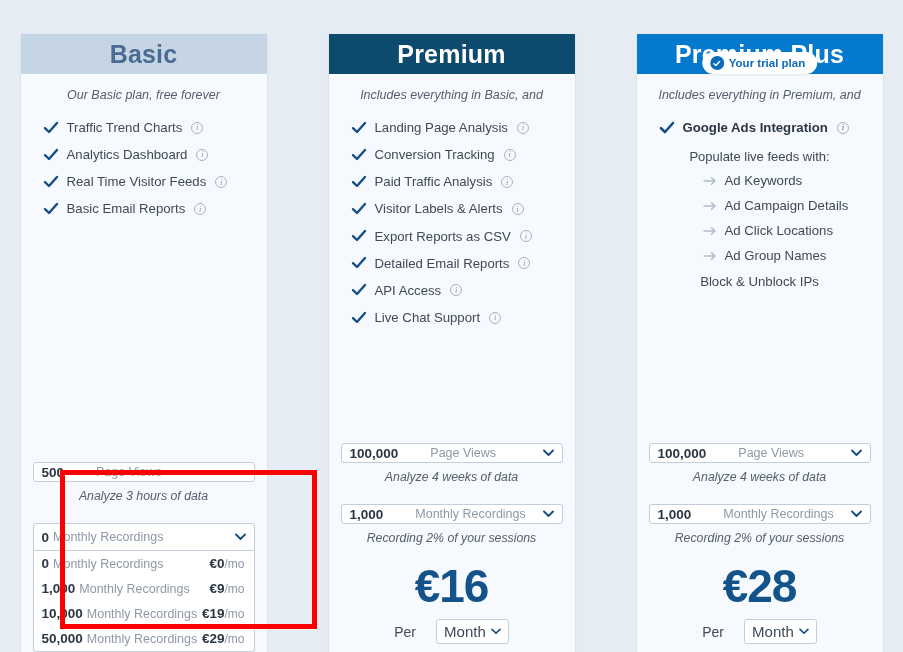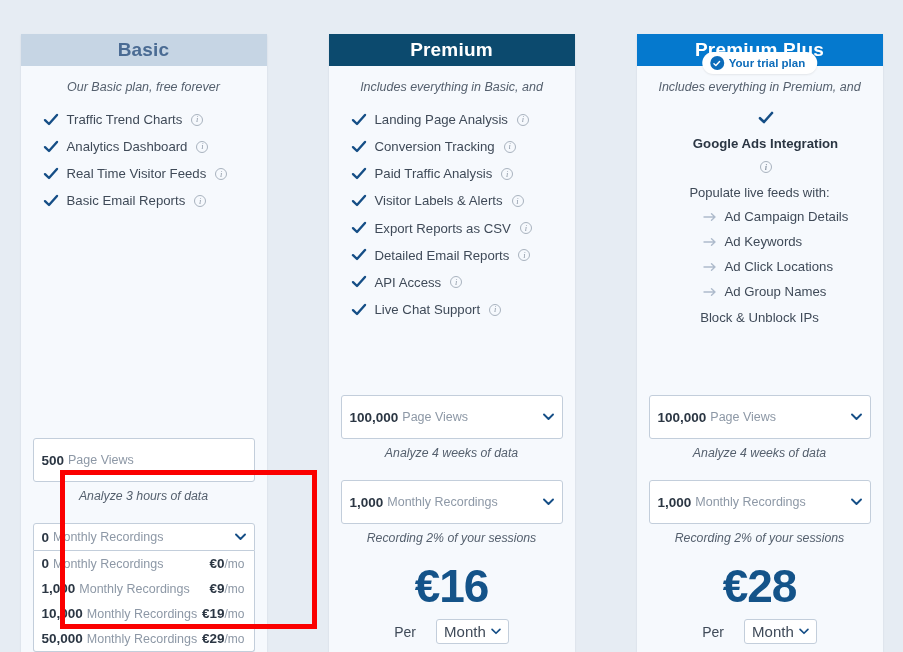--- a/index.html
+++ b/index.html
@@ -30,25 +30,25 @@
     width: 246px;
     background: #f6f9fd;
     position: relative;
     box-shadow: 0 1px 2px rgba(40,60,90,.10);
     display: flex;
     flex-direction: column;
     min-height: 618px;
   }
 
   .card-header {
-    height: 32px;
+    height: 40px;
     display: flex;
     align-items: center;
     justify-content: center;
-    font-size: 19px;
+    font-size: 25px;
     font-weight: bold;
     letter-spacing: .2px;
   }
   .hdr-basic { background: #c6d5e4; color: #4a6b93; }
   .hdr-premium { background: #0c4a6e; color: #ffffff; }
   .hdr-premiumplus { background: #0579ce; color: #ffffff; }
 
   .trial-badge {
     position: absolute;
     top: -14px;
@@ -97,21 +97,21 @@
   .feature-list { margin: 0; padding: 0; list-style: none; }
   .feature {
     display: flex;
     align-items: center;
     gap: 8px;
     padding: 4px 0 4px 12px;
     font-size: 13.2px;
     color: #3f4a58;
     line-height: 1.45;
   }
-  .feature.bold-feature { font-weight: bold; color: #2b3643; flex-direction: column; }
+  .feature.bold-feature { font-weight: bold; color: #2b3643; }
 
   .check-icon { flex: none; width: 16px; height: 16px; display: block; }
 
   .info-icon {
     flex: none;
     width: 12px; height: 12px;
     border: 1px solid #a9b3bf;
     border-radius: 50%;
     color: #8d98a6;
     font-size: 8.5px;
@@ -148,27 +148,28 @@
     padding: 6px 0 2px 0;
   }
 
   .spacer { flex: 1 1 auto; min-height: 10px; }
 
   .select-box {
     position: relative;
     border: 1px solid #c3cedb;
     background: #ffffff;
     border-radius: 3px;
-    height: 44px;
+    height: 20px;
     display: flex;
     align-items: center;
     padding: 0 26px 0 8px;
     font-size: 12.5px;
     color: #8d98a6;
     margin: 0 2px;
+    gap: 28px;
   }
   .select-box .big {
     font-weight: bold;
     color: #2b3643;
     font-size: 13.5px;
     margin-right: 4px;
   }
   .chev {
     position: absolute;
     right: 8px;
@@ -485,27 +486,27 @@
         </li>
       </ul>
 
       <div class="sub-heading">Populate live feeds with:</div>
 
       <ul class="sub-list">
         <li class="sub-item">
           <svg class="arrow-icon" viewBox="0 0 14 10">
               <path d="M1 5 L12 5 M8.5 1.8 L12 5 L8.5 8.2" stroke="#aebbcc" stroke-width="1.4" fill="none" stroke-linecap="round" stroke-linejoin="round"></path>
             </svg>
-          <span>Ad Campaign Details</span>
+          <span>Ad Keywords</span>
         </li>
         <li class="sub-item">
           <svg class="arrow-icon" viewBox="0 0 14 10">
               <path d="M1 5 L12 5 M8.5 1.8 L12 5 L8.5 8.2" stroke="#aebbcc" stroke-width="1.4" fill="none" stroke-linecap="round" stroke-linejoin="round"></path>
             </svg>
-          <span>Ad Keywords</span>
+          <span>Ad Campaign Details</span>
         </li>
         <li class="sub-item">
           <svg class="arrow-icon" viewBox="0 0 14 10">
               <path d="M1 5 L12 5 M8.5 1.8 L12 5 L8.5 8.2" stroke="#aebbcc" stroke-width="1.4" fill="none" stroke-linecap="round" stroke-linejoin="round"></path>
             </svg>
           <span>Ad Click Locations</span>
         </li>
         <li class="sub-item">
           <svg class="arrow-icon" viewBox="0 0 14 10">
               <path d="M1 5 L12 5 M8.5 1.8 L12 5 L8.5 8.2" stroke="#aebbcc" stroke-width="1.4" fill="none" stroke-linecap="round" stroke-linejoin="round"></path>

